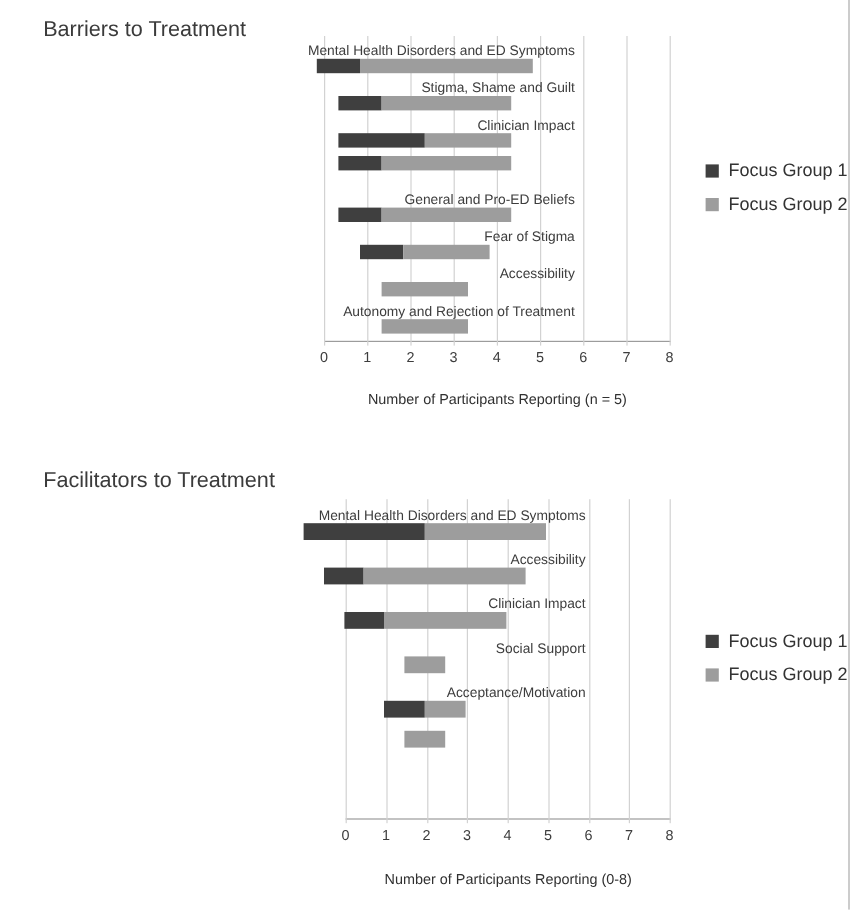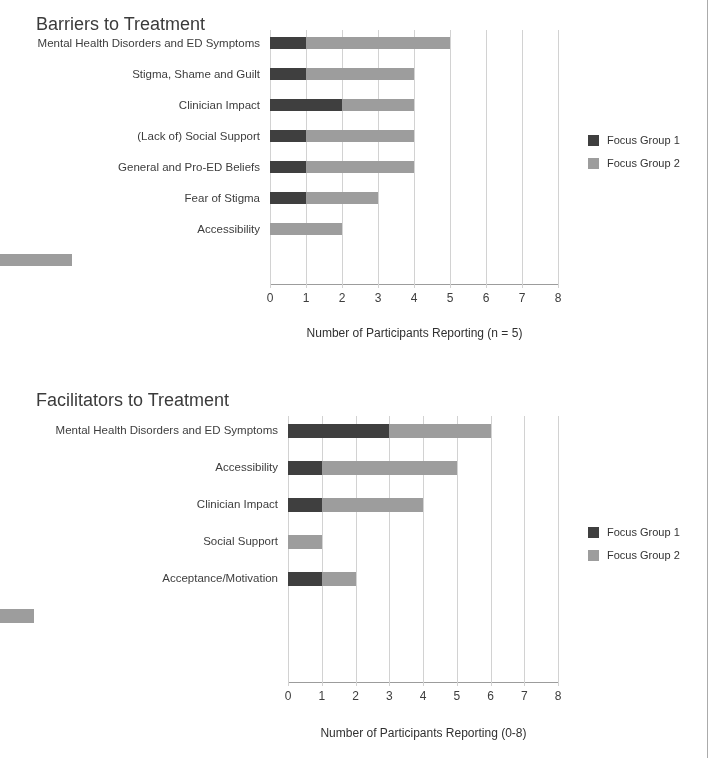--- a/index.html
+++ b/index.html
@@ -42,21 +42,21 @@
     border-bottom: 1px solid #9c9c9c;
     z-index: 1;
   }
   #chart1 .grid { height: calc(var(--rowsTop) - var(--gridTop) + 7 * var(--rowH)); }
   .gridline {
     position: absolute; top: 0; width: 1px;
     height: calc(100% + 4px);
     background: #d2d2d2;
   }
   .rows { position: absolute; left: 0; top: var(--rowsTop); width: 100%; z-index: 2; }
-  .row { display: flex; height: var(--rowH); }
+  .row { display: flex; align-items: center; height: var(--rowH); flex-direction: column; }
   .rowlabel {
     width: var(--labelW); padding-right: 10px;
     text-align: right; font-size: 11.5px; color: #3d3d3d;
     white-space: nowrap;
   }
   .track { position: relative; display: flex; height: var(--barH); }
   .seg { height: 100%; flex: 0 0 auto; }
   .xticks {
     position: absolute; left: var(--labelW); top: var(--ticksTop);
     width: var(--plotW); height: 14px; z-index: 2;
@@ -69,21 +69,21 @@
     position: absolute; left: var(--labelW); top: var(--axisTitleTop);
     width: var(--plotW); text-align: center;
     font-size: 12px; color: #303030;
     white-space: nowrap;
   }
   .legend { position: absolute; left: 588px; top: var(--legendTop); }
   .legend-item { display: flex; align-items: center; margin-bottom: 11px; }
   .swatch { width: 11px; height: 11px; margin-right: 8px; flex: 0 0 auto; }
   .swatch-g1 { background: #3f3f3f; }
   .swatch-g2 { background: #9d9d9d; }
-  .legend-label { font-size: 11px; color: #333333; white-space: nowrap; }
+  .legend-label { font-size: 15px; color: #333333; white-space: nowrap; }
 </style>
 </head>
 <body>
 
 <div class="page">
 
   <section class="chart" id="chart0">
     <h2 class="chart-title">Barriers to Treatment</h2>
     <div class="grid" style="border-bottom-color: rgb(156, 156, 156);">
         <span class="gridline" style="left: 0px; background: rgb(210, 210, 210);"></span>
@@ -112,21 +112,20 @@
           </div>
         </div>
         <div class="row">
           <div class="rowlabel">Clinician Impact</div>
           <div class="track">
             <div class="seg" style="width: 72px; background: rgb(63, 63, 63);"></div>
             <div class="seg" style="width: 72px; background: rgb(157, 157, 157);"></div>
           </div>
         </div>
         <div class="row">
-          <div class="rowlabel">(Lack of) Social Support</div>
           <div class="track">
             <div class="seg" style="width: 36px; background: rgb(63, 63, 63);"></div>
             <div class="seg" style="width: 108px; background: rgb(157, 157, 157);"></div>
           </div>
         </div>
         <div class="row">
           <div class="rowlabel">General and Pro-ED Beliefs</div>
           <div class="track">
             <div class="seg" style="width: 36px; background: rgb(63, 63, 63);"></div>
             <div class="seg" style="width: 108px; background: rgb(157, 157, 157);"></div>
@@ -139,20 +138,21 @@
             <div class="seg" style="width: 72px; background: rgb(157, 157, 157);"></div>
           </div>
         </div>
         <div class="row">
           <div class="rowlabel">Accessibility</div>
           <div class="track">
             <div class="seg" style="width: 72px; background: rgb(157, 157, 157);"></div>
           </div>
         </div>
         <div class="row">
+          <div class="rowlabel">Autonomy and Rejection of Treatment</div>
           <div class="track">
             <div class="seg" style="width: 72px; background: rgb(157, 157, 157);"></div>
           </div>
         </div>
       </div>
     <div class="xticks">
         <span class="ticklabel" style="left: -10px;">0</span>
         <span class="ticklabel" style="left: 26px;">1</span>
         <span class="ticklabel" style="left: 62px;">2</span>
         <span class="ticklabel" style="left: 98px;">3</span>

